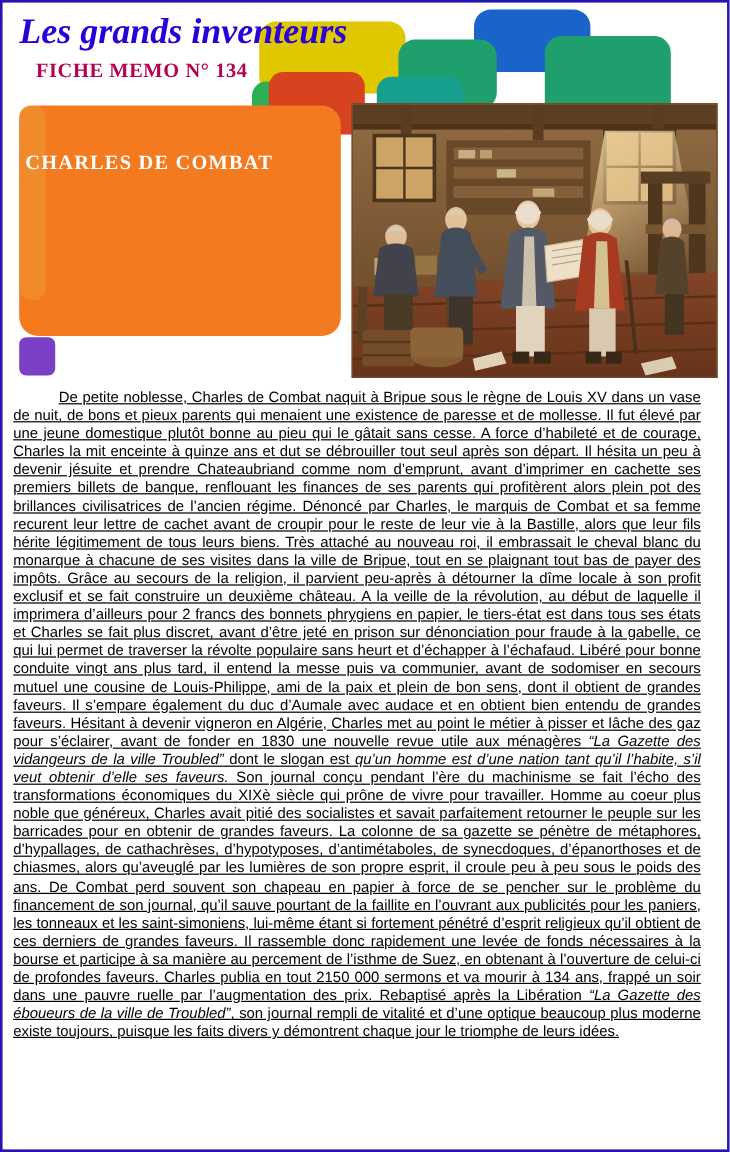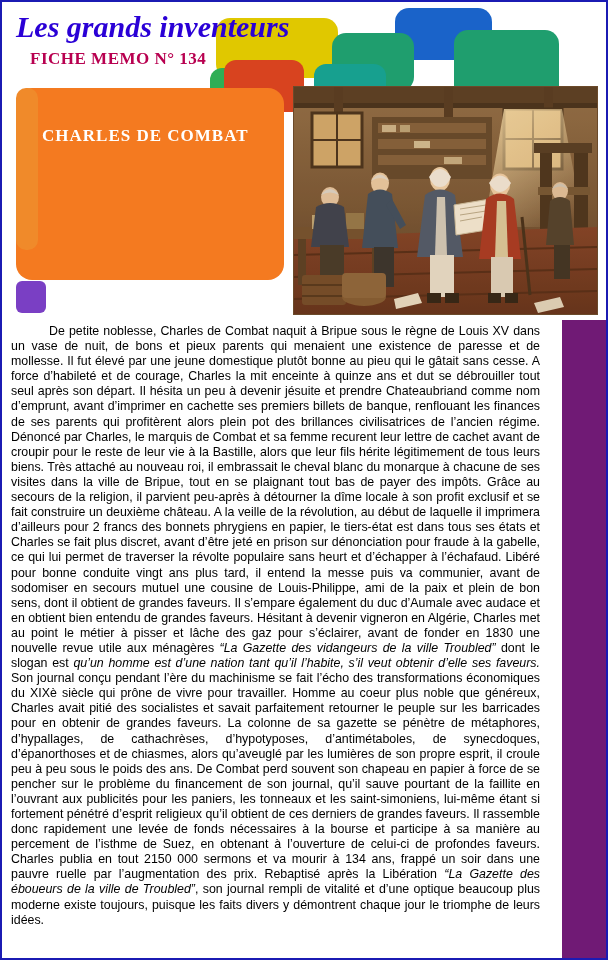--- a/index.html
+++ b/index.html
@@ -8,21 +8,21 @@
     background: #ffffff;
   }
   body {
     font-family: "Liberation Sans", sans-serif;
   }
   .page {
     position: relative;
     width: 608px;
     height: 960px;
     box-sizing: border-box;
-    background: #701a75;
+    background: #a21caf;
     border: 2px solid #1b1bb3;
     overflow: hidden;
   }
   
   .header {
     position: relative;
     height: 318px;
     background: #ffffff;
     overflow: hidden;
   }
@@ -103,21 +103,21 @@
     background: #f08a2a;
     border-radius: 10px;
   }
   .blk-purple {
     left: 14px; top: 279px; width: 30px; height: 32px;
     background: #7a3fc4;
     border-radius: 6px;
   }
   .name-plate {
     position: absolute;
-    left: 40px;
+    left: 19px;
     top: 124px;
     z-index: 30;
     font-family: "Liberation Serif", serif;
     font-weight: bold;
     font-size: 17px;
     color: #ffffff;
     letter-spacing: 1px;
     white-space: nowrap;
   }
   
@@ -131,31 +131,32 @@
     background: #8d5a33;
     z-index: 20;
     overflow: hidden;
   }
   .illus svg { display: block; }
   
   .body-text {
     position: absolute;
     left: 0;
     top: 318px;
-    width: 560px;
+    width: 604px;
     height: 638px;
     box-sizing: border-box;
     padding: 4px 22px 4px 9px;
     background: #ffffff;
     font-family: "Liberation Sans", sans-serif;
     font-size: 12.4px;
     line-height: 15.1px;
     color: #000000;
     text-align: justify;
     text-indent: 38px;
+    text-decoration: underline;
   }
   .body-text i { font-style: italic; }
 </style>
 </head>
 <body>
 
 <div class="page">
 
   <div class="header">
 

